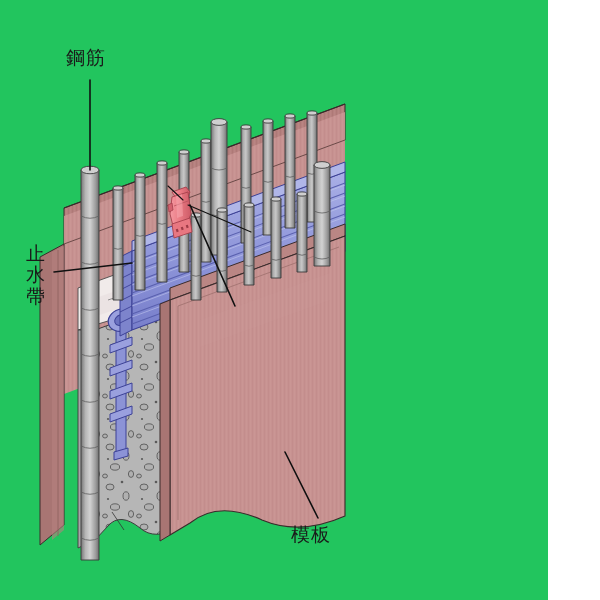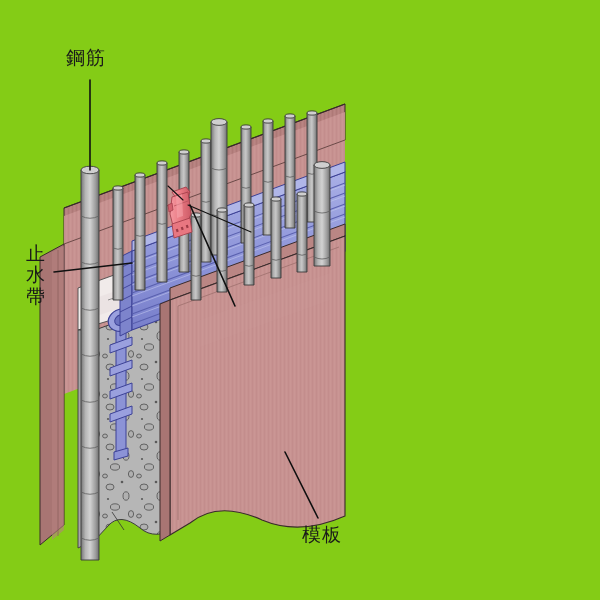--- a/index.html
+++ b/index.html
@@ -1,18 +1,18 @@
 <!DOCTYPE html>
 <html><head>
 <meta charset="utf-8">
 <style>
   html,body{margin:0;padding:0;background:#ffffff;}
   body{width:600px;height:600px;overflow:hidden;
        font-family:"DejaVu Sans","Liberation Sans",sans-serif;}
-  #stage{position:relative;width:600px;height:600px;background:#84cc16;}
+  #stage{position:relative;width:548px;height:600px;background:#22c55e;}
   svg#scene{position:absolute;left:0;top:0;width:600px;height:600px;display:block;}
   .lbl{position:absolute;color:#1a1a1a;font-size:19px;line-height:1.05;
        letter-spacing:1px;white-space:pre;font-family:"DejaVu Sans","Liberation Sans",sans-serif;}
   .lbl-v{width:22px;line-height:1.12;}
 </style>
 </head>
 <body>
 
 <div id="stage">
 
@@ -301,14 +301,14 @@
       </g>
   </svg>
 
   <div class="lbl" style="left:66px;top:48px;">鋼筋</div>
 
   <div class="lbl lbl-v" style="left:26px;top:243px;">止
 水
 帶</div>
 
 
-  <div class="lbl" style="left:302px;top:525px;">模板</div>
+  <div class="lbl" style="left:291px;top:525px;">模板</div>
 </div>
 
 </body></html>

